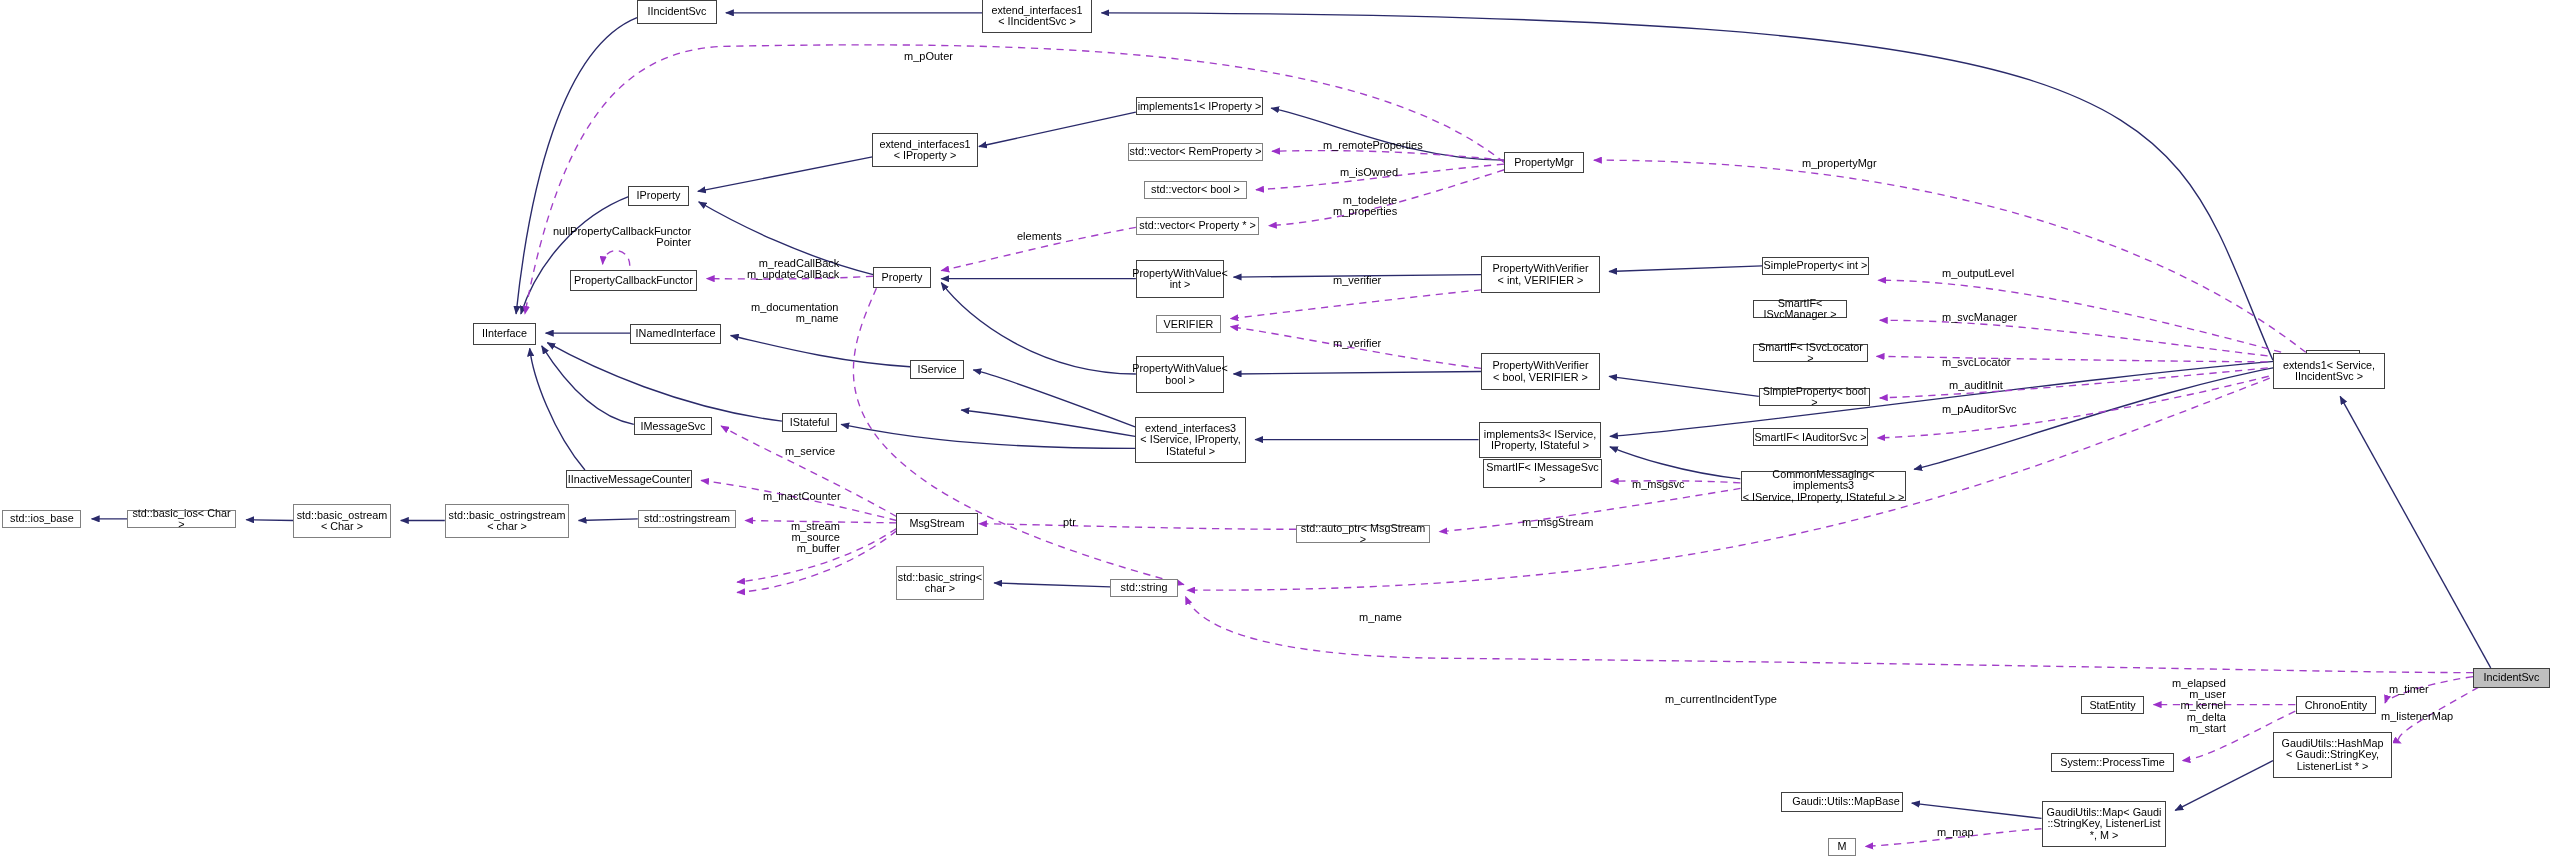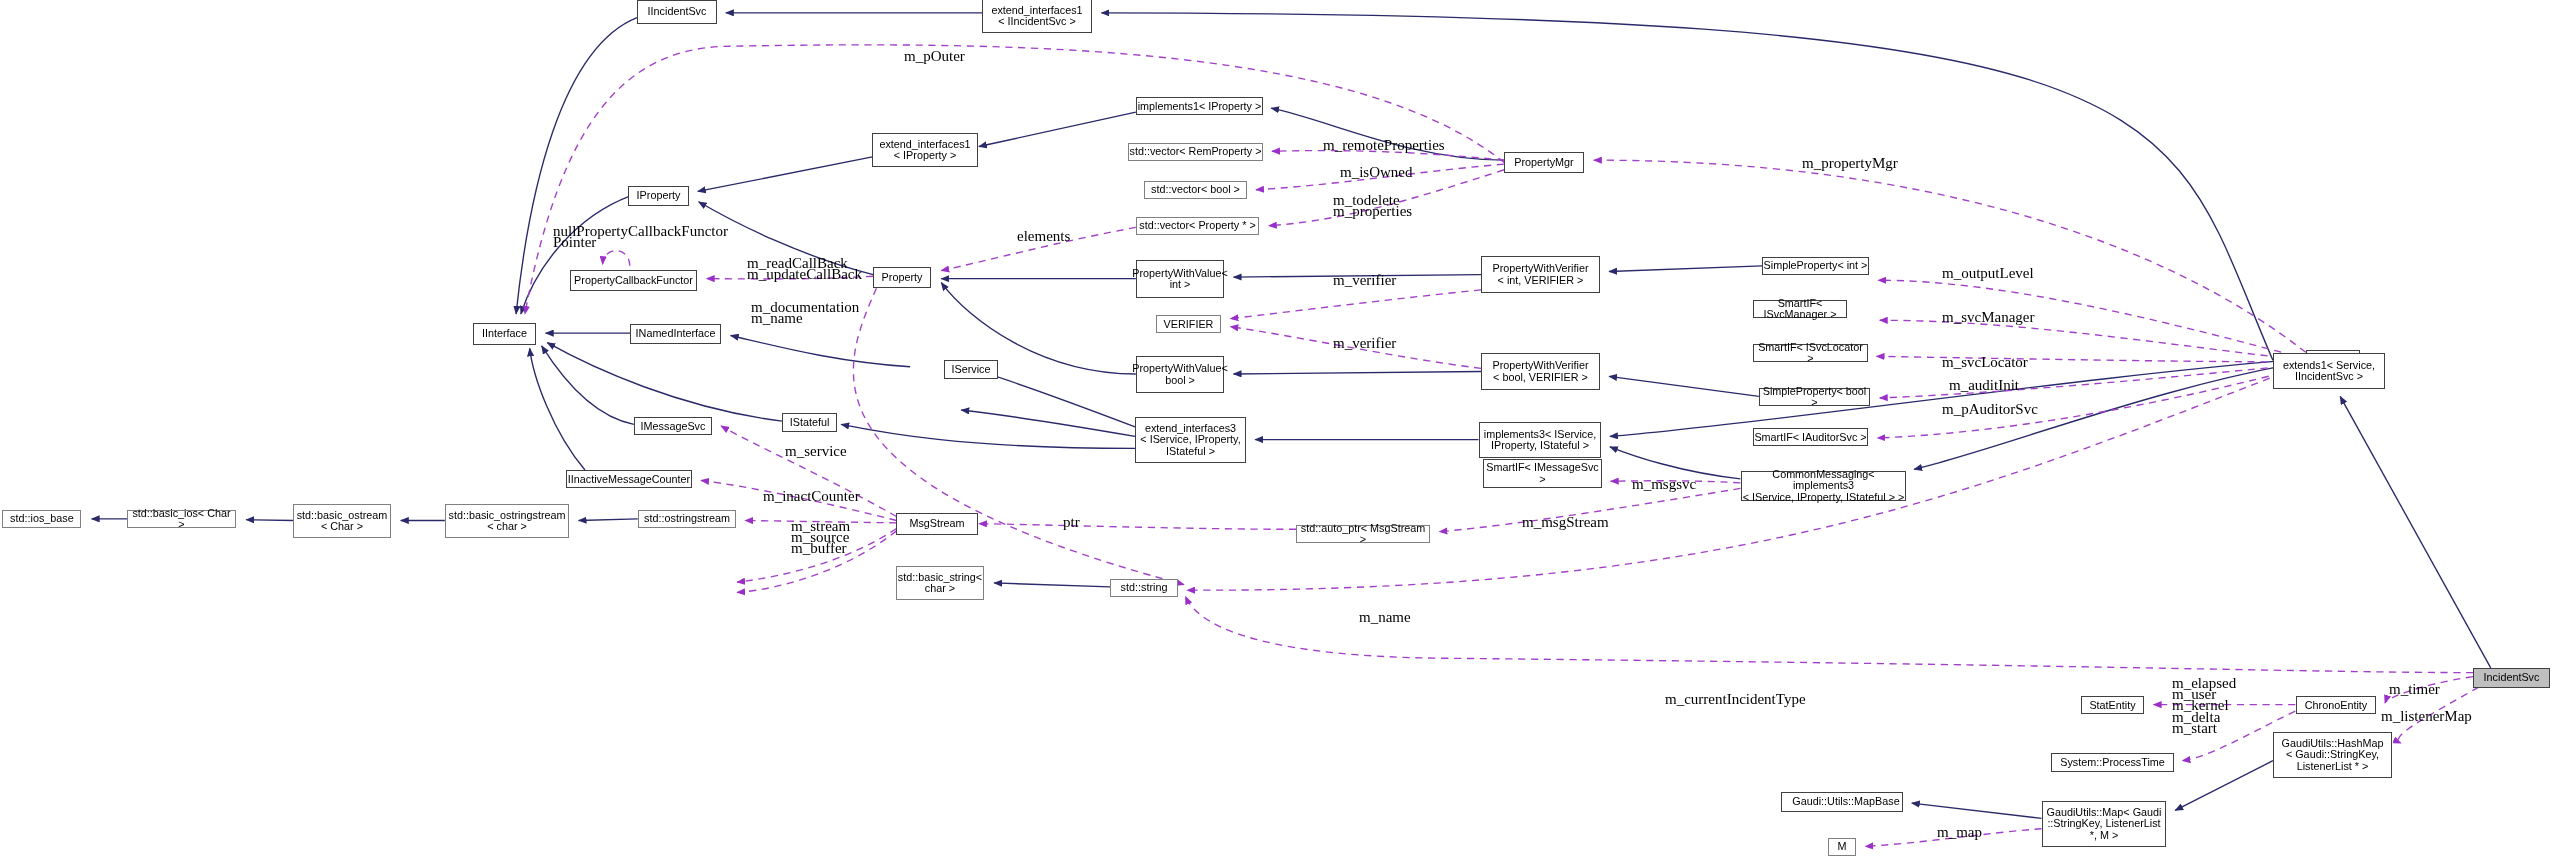--- a/index.html
+++ b/index.html
@@ -30,28 +30,27 @@
     font-size:10.8px;
     line-height:11.2px;
     letter-spacing:0px;
     white-space:pre-line;
     z-index:5;
   }
   .node.solid{ border:1.3px solid #404040; }
   .node.hl{ background:#bfbfbf; border:1.3px solid #404040; }
   .edge-label{
     position:absolute;
-    font-size:15px;
+    font-size:11px;
     line-height:11.2px;
     color:#000000;
     white-space:pre-line;
-    text-align:left;
+    text-align:right;
     z-index:6;
     background:transparent;
-    font-family:Liberation Serif, serif;
   }
   .solidline{ stroke:#2a2a6a; stroke-width:1.7; fill:none; }
   .dashline{ stroke:#a23fc8; stroke-width:1.7; fill:none; stroke-dasharray:9 7; }
 </style>
 </head>
 <body>
 
 <div id="canvas">
 
   <svg id="edges" xmlns="http://www.w3.org/2000/svg" viewBox="0 0 3216 1079" width="2576" height="864">
@@ -211,21 +210,21 @@
 int &gt;</div>
       <div class="node solid" style="left: 1481px; top: 256px; width: 119px; height: 37px;">PropertyWithVerifier
 &lt; int, VERIFIER &gt;</div>
       <div class="node solid" style="left: 1762px; top: 257px; width: 107px; height: 17.6px;">SimpleProperty&lt; int &gt;</div>
       <div class="node solid" style="left: 1753px; top: 300px; width: 94px; height: 18.4px;">SmartIF&lt; ISvcManager &gt;</div>
       <div class="node" style="left: 1156px; top: 315px; width: 65px; height: 18.4px;">VERIFIER</div>
       <div class="node solid" style="left: 473px; top: 323px; width: 63px; height: 21.6px;">IInterface</div>
       <div class="node solid" style="left: 630px; top: 324px; width: 91px; height: 20px;">INamedInterface</div>
       <div class="node solid" style="left: 1753px; top: 344px; width: 115px; height: 18.4px;">SmartIF&lt; ISvcLocator &gt;</div>
       <div class="node solid" style="left: 2306px; top: 350px; width: 54px; height: 19px;">Service</div>
-      <div class="node solid" style="left: 944px; top: 360px; width: 54px; height: 19px;">IService</div>
+      <div class="node solid" style="left: 910px; top: 360px; width: 54px; height: 19px;">IService</div>
       <div class="node solid" style="left: 2273px; top: 353px; width: 112px; height: 36px;">extends1&lt; Service,
 IIncidentSvc &gt;</div>
       <div class="node solid" style="left: 1136px; top: 356px; width: 88px; height: 37px;">PropertyWithValue&lt;
 bool &gt;</div>
       <div class="node solid" style="left: 1481px; top: 353px; width: 119px; height: 37px;">PropertyWithVerifier
 &lt; bool, VERIFIER &gt;</div>
       <div class="node solid" style="left: 1759px; top: 388px; width: 111px; height: 18.4px;">SimpleProperty&lt; bool &gt;</div>
       <div class="node solid" style="left: 782px; top: 413px; width: 55px; height: 19px;">IStateful</div>
       <div class="node solid" style="left: 634px; top: 417px; width: 78px; height: 18.4px;">IMessageSvc</div>
       <div class="node solid" style="left: 1135px; top: 417px; width: 111px; height: 46px;">extend_interfaces3

